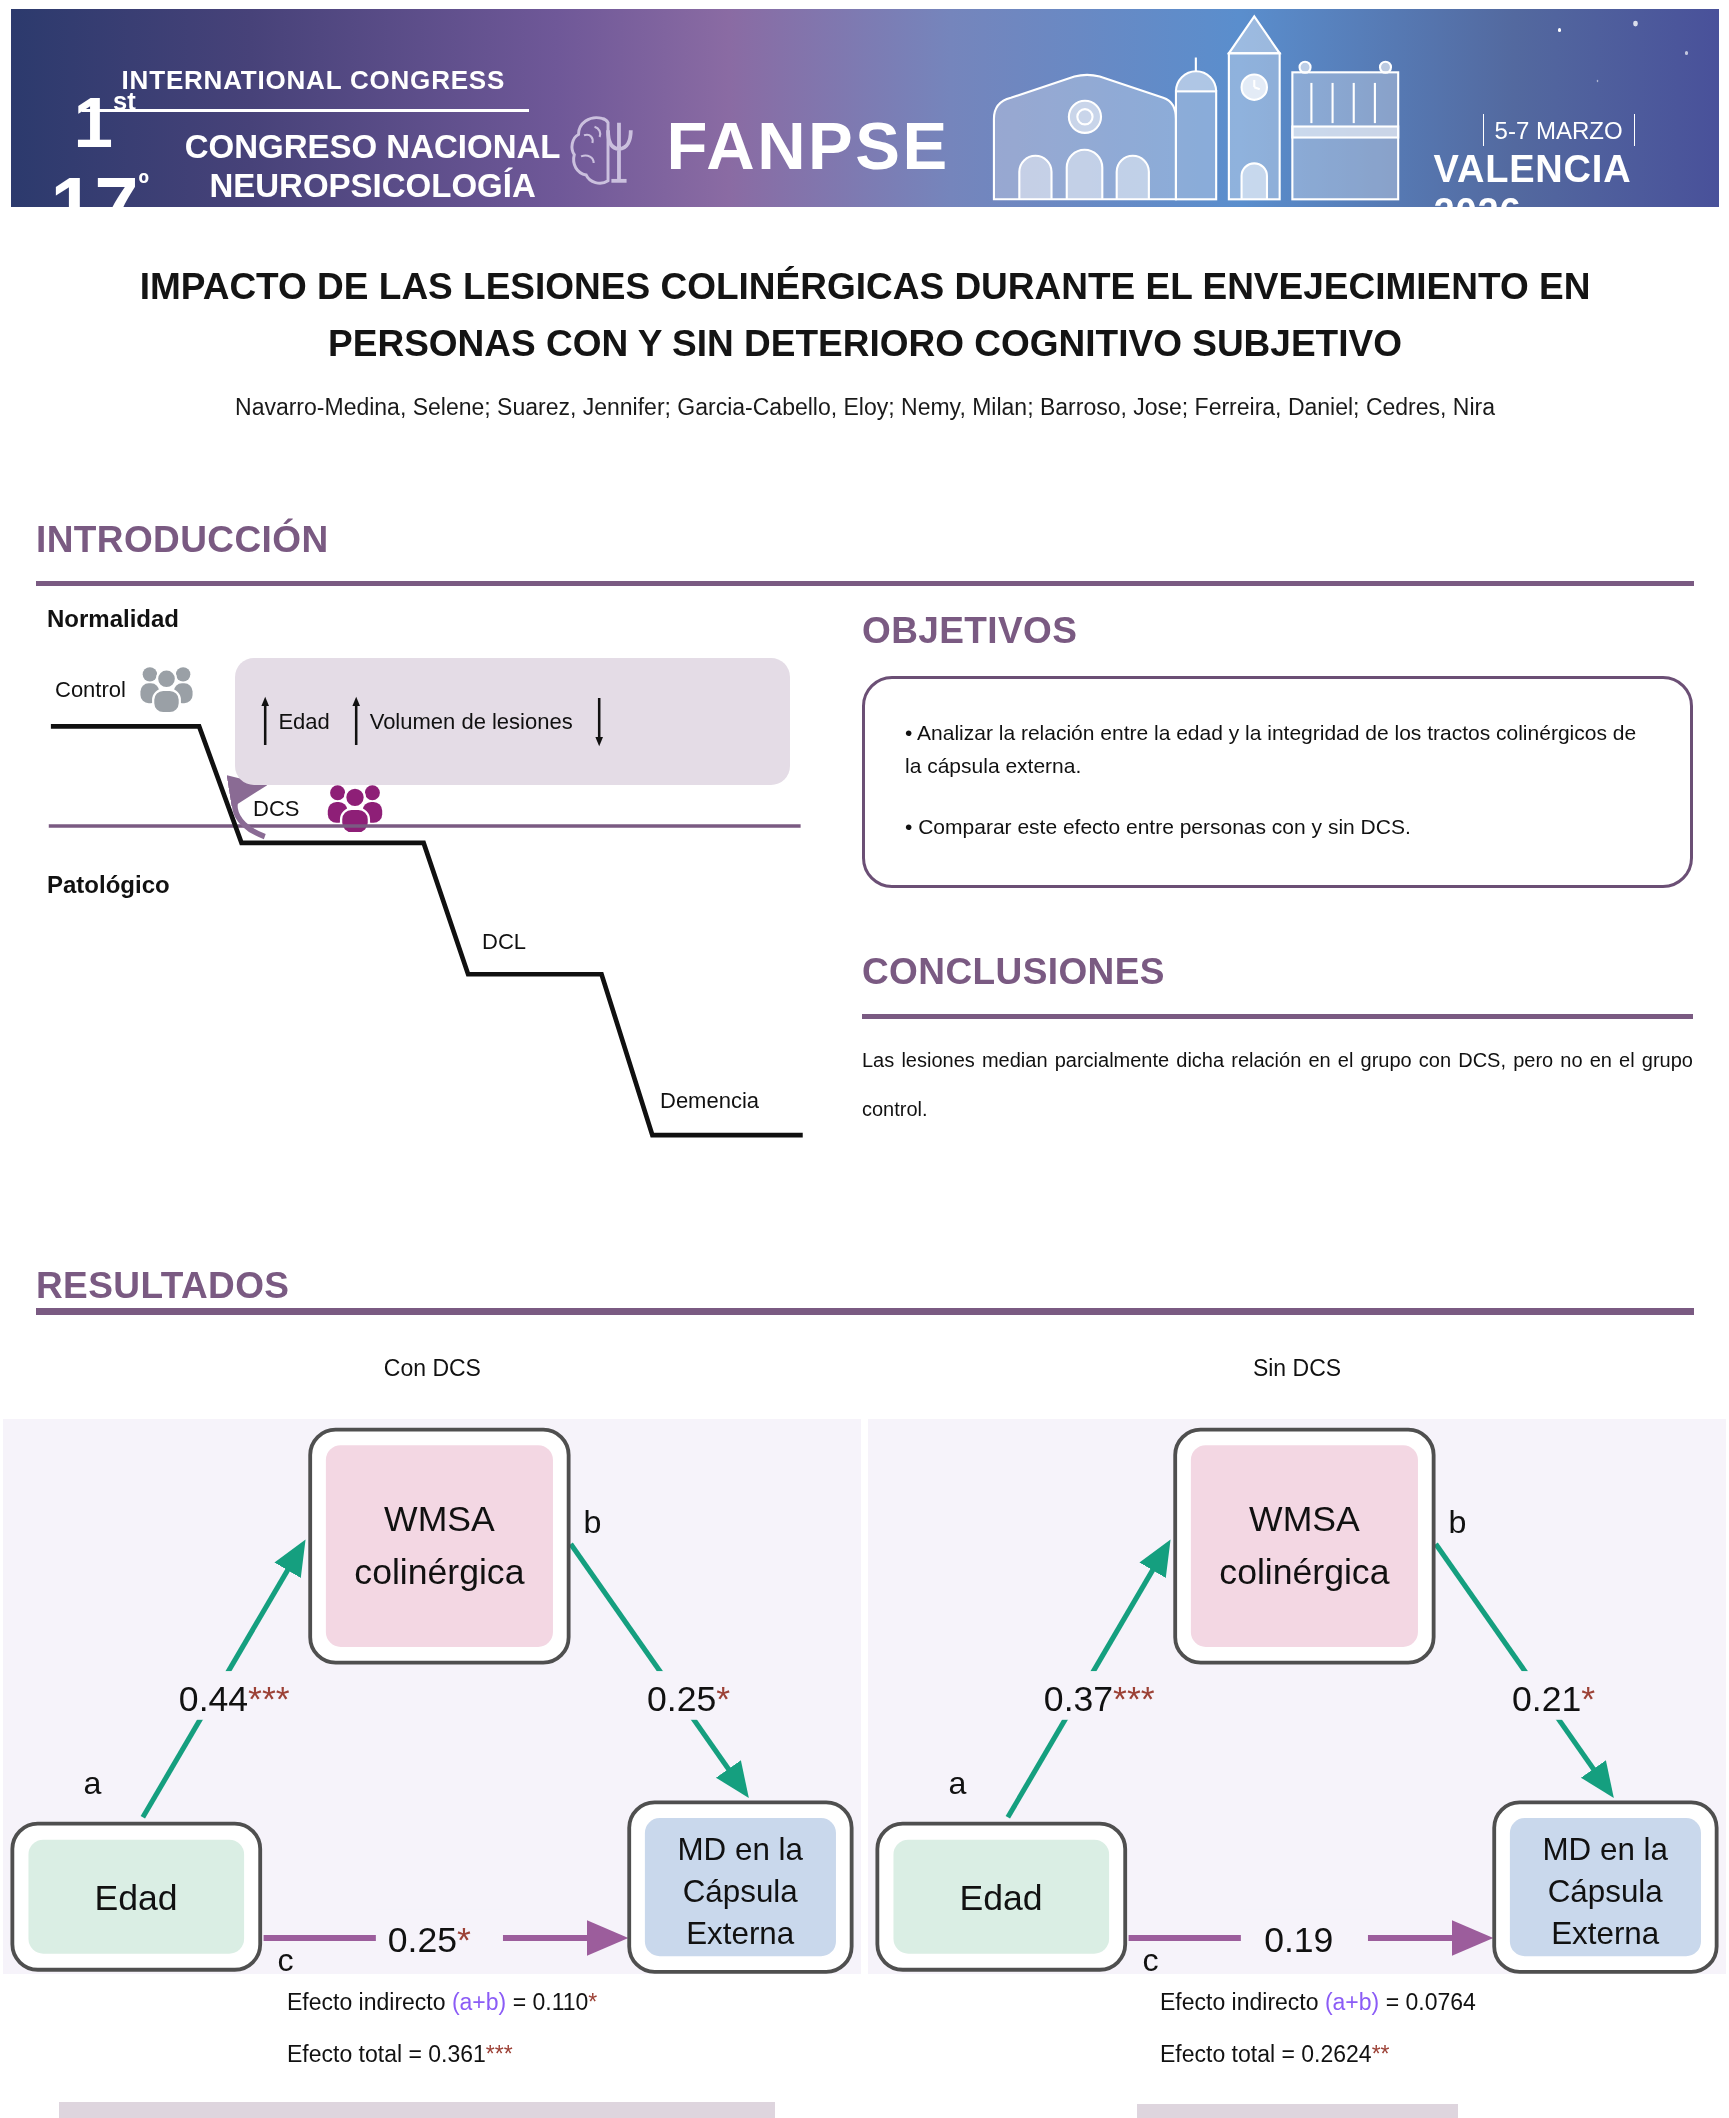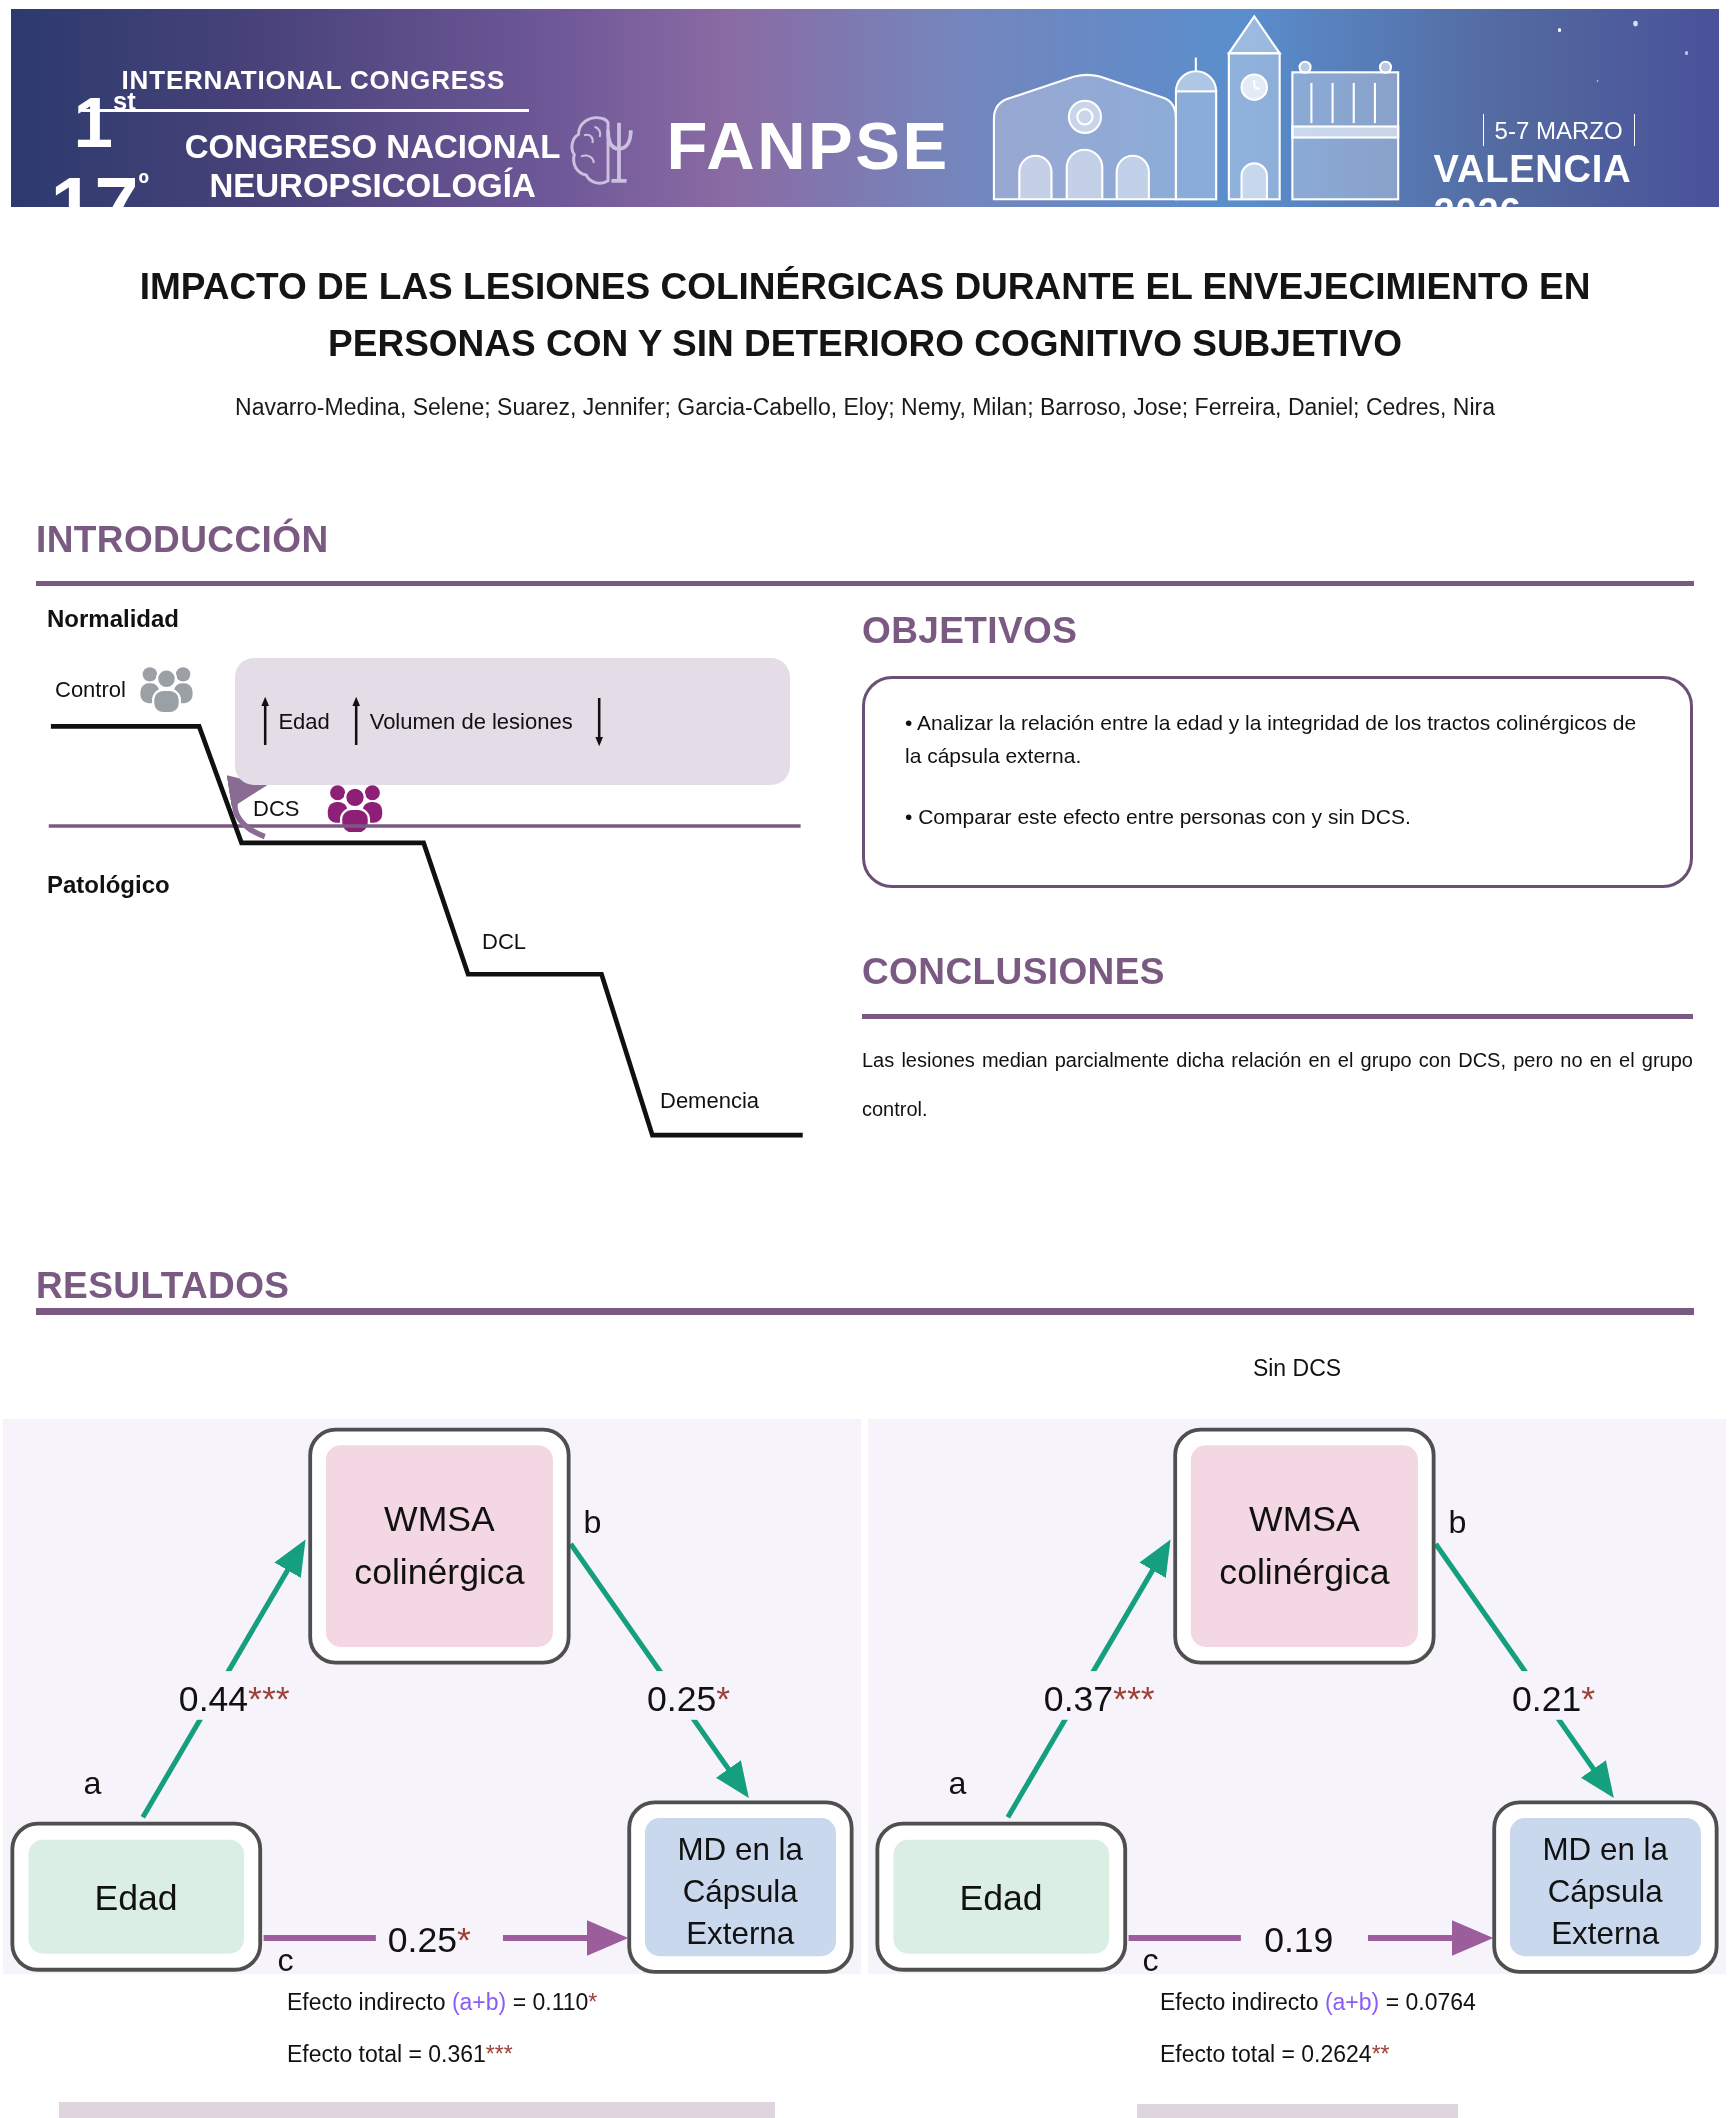--- a/index.html
+++ b/index.html
@@ -36,21 +36,21 @@
   .lbl-bold{font-weight:bold;font-size:24px;}
   .lbl{font-size:22px;text-align:right;}
   .factor-box{position:absolute;left:235px;top:658px;width:555px;height:127px;border-radius:19px;
     background:#e4dce6;display:flex;align-items:center;gap:19.5px;padding:0 23px;box-sizing:border-box;}
   .factor-item{display:flex;align-items:center;gap:6px;font-size:22px;}
   .factor-item .txt2{line-height:1.25;}
   .nota{position:absolute;left:47px;top:1174px;width:739px;font-size:20.3px;line-height:1.55;text-align:justify;}
 
   
   .obj-box{position:absolute;left:862px;top:676px;width:831px;height:212px;background:#fff;
-    border:3.8px solid #6b4f75;border-radius:30px;box-sizing:border-box;padding:28px 40px 0 40px;}
+    border:3.8px solid #6b4f75;border-radius:30px;box-sizing:border-box;padding:38px 40px 0 40px;}
   .obj-box p{margin:0 0 29px 0;font-size:21px;line-height:1.55;}
 
   
   .conc-p{position:absolute;left:862px;width:831px;font-size:20px;line-height:2.45;text-align:justify;margin:0;}
 
   
   .panel{position:absolute;top:1419px;width:858px;height:555px;background:#f6f3fa;}
   .panel-label{position:absolute;top:1355px;width:858px;text-align:center;font-size:23px;color:#111;}
   .med-svg{position:absolute;left:0;top:0;width:100%;height:100%;}
   .node-txt{font-size:84px;fill:#111;}
@@ -203,20 +203,21 @@
     <p>• Comparar este efecto entre personas con y sin DCS.</p>
   </div>
 
   <div class="abs sec-h" style="left:862px;top:951px;">CONCLUSIONES</div>
   <div class="abs sec-rule" style="left:862px;top:1014px;width:831px;height:5.1px;"></div>
   <p class="conc-p" style="top:1036px;">Las lesiones median parcialmente dicha relación en el grupo con DCS, pero no en el grupo control.</p>
 
   <div class="abs sec-h" style="left:36px;top:1265px;">RESULTADOS</div>
   <div class="abs sec-rule" style="left:36px;top:1308px;width:1658px;height:6.8px;"></div>
 
+  <div class="panel-label" style="left:3.4px;">Con DCS</div>
   <div class="panel-label" style="left:868px;">Sin DCS</div>
 
   <div class="panel" style="left:3.4px;">
     <svg class="med-svg" viewBox="0 0 2025 1310">
       <defs>
         <marker id="gh1" markerWidth="9" markerHeight="9" refX="5.5" refY="3" orient="auto" markerUnits="strokeWidth">
             <path d="M0,0 L7,3 L0,6 Z" fill="#159f7f"></path>
           </marker>
         <marker id="ph1" markerWidth="9" markerHeight="9" refX="5.5" refY="3" orient="auto" markerUnits="strokeWidth">
             <path d="M0,0 L7,3 L0,6 Z" fill="#9c5d9c"></path>

